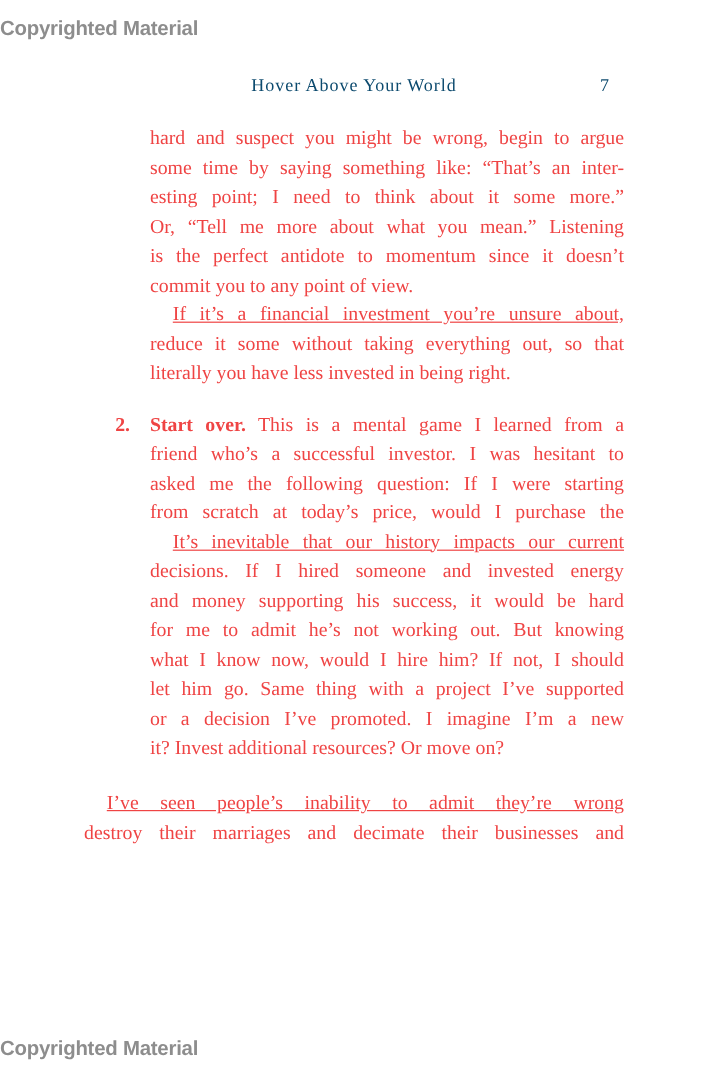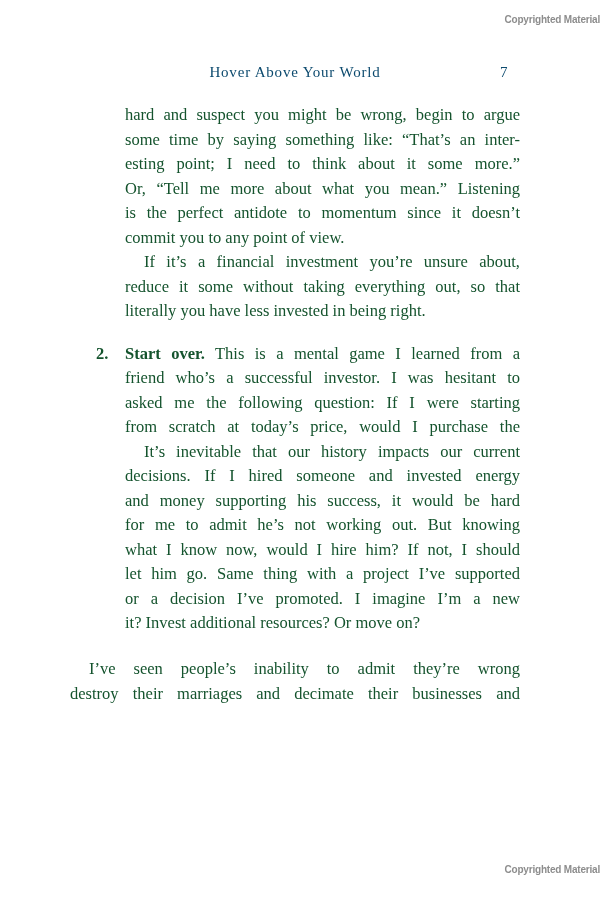--- a/index.html
+++ b/index.html
@@ -7,24 +7,24 @@
     position: relative;
     width: 600px;
     height: 899px;
     background: #ffffff;
     overflow: hidden;
     font-family: "Liberation Serif", "DejaVu Serif", serif;
   }
   .copyright {
     position: absolute;
     left: 0; right: 0;
-    text-align: right;
+    text-align: left;
     font-family: "Liberation Sans", "DejaVu Sans", sans-serif;
     font-weight: bold;
-    font-size: 10px;
+    font-size: 17px;
     letter-spacing: -0.2px;
     color: #8d8d8d;
   }
   .copyright.top { top: 14px; }
   .copyright.bottom { top: 864px; }
   .header {
     position: absolute;
     top: 64px;
     left: 70px;
     width: 450px;
@@ -43,28 +43,28 @@
     right: 12px;
     letter-spacing: 0.5px;
   }
   .content {
     position: absolute;
     top: 103px;
     left: 70px;
     width: 450px;
     font-size: 16.5px;
     line-height: 24.5px;
-    color: #14532d;
+    color: #ef4444;
   }
   .line {
     text-align: justify;
     text-align-last: justify;
   }
   .line.last { text-align-last: left; }
-  .para.indent .line:first-child { text-indent: 19px; }
+  .para.indent .line:first-child { text-indent: 19px; text-decoration: underline; }
   .list-block {
     position: relative;
     margin-left: 55px;
   }
   .list-block.item2 { margin-top: 18px; }
   .num {
     position: absolute;
     left: -29px;
     top: 0;
     font-weight: bold;

